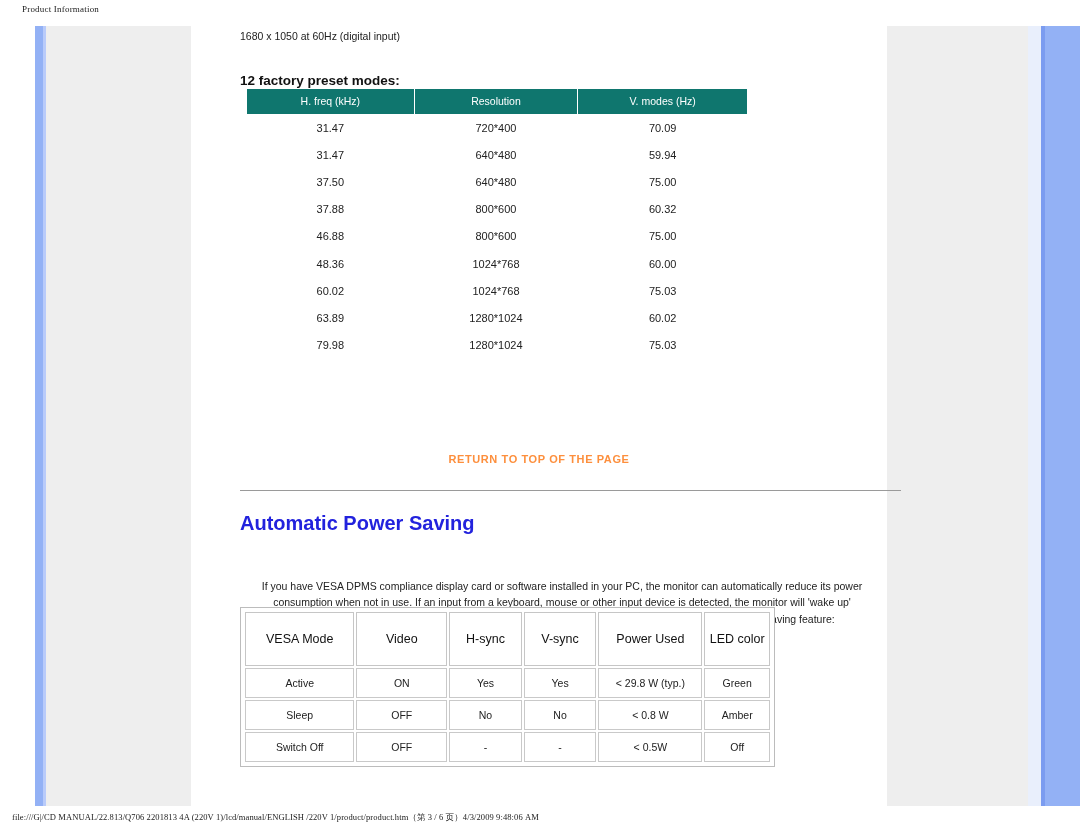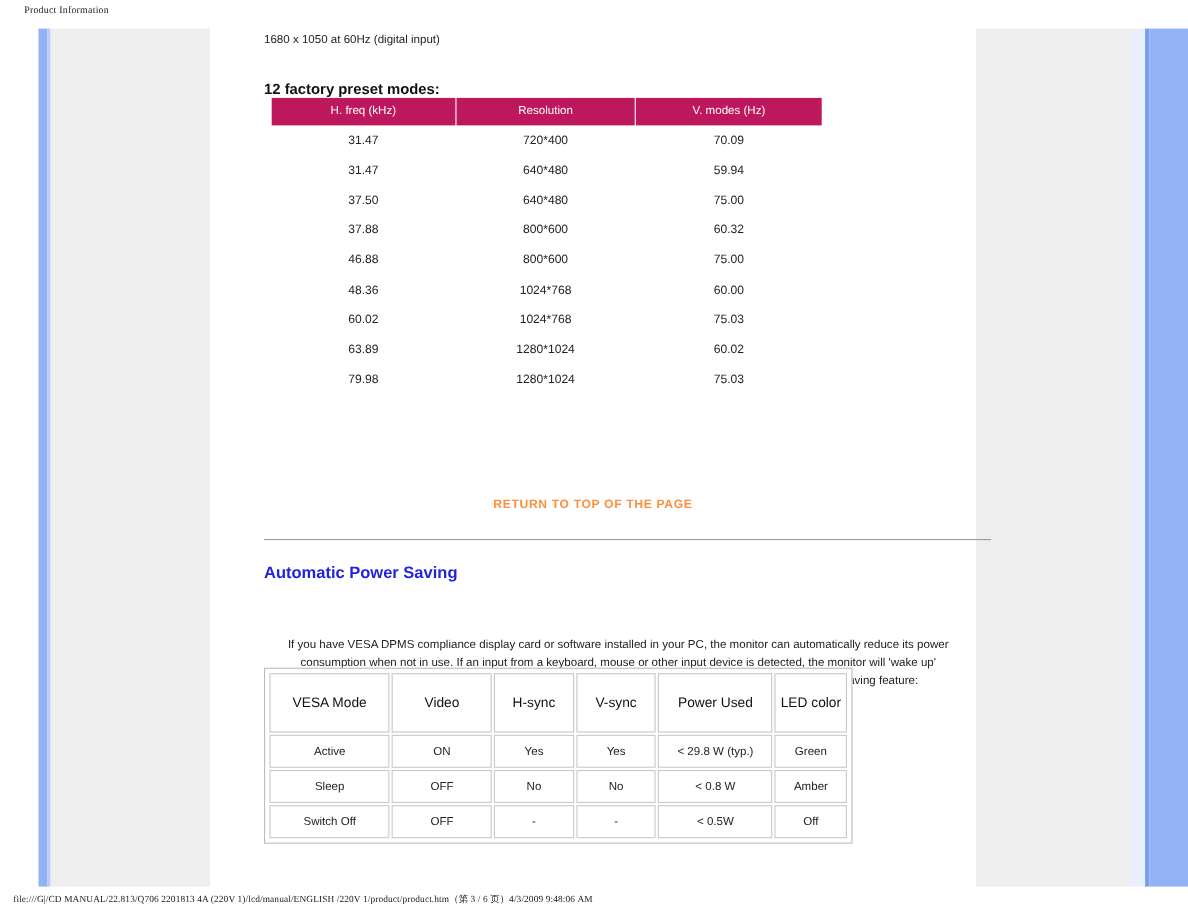--- a/index.html
+++ b/index.html
@@ -127,21 +127,21 @@
   
   .preset-table {
     position: absolute;
     left: 55px;
     top: 63px;
     width: 502px;
     border-collapse: separate;
     border-spacing: 1px 0;
   }
   .preset-table th {
-    background: #be185d;
+    background: #0f766e;
     color: #ffffff;
     font-size: 10.5px;
     font-weight: normal;
     padding: 6px 0 7px 0;
     text-align: center;
   }
   .preset-table td {
     font-size: 11px;
     color: #222222;
     text-align: center;
@@ -175,21 +175,21 @@
     width: 661px;
     height: 1px;
     background: #9a9a9a;
   }
 
   
   .aps-heading {
     position: absolute;
     left: 49px;
     top: 486px;
-    font-size: 15px;
+    font-size: 20px;
     font-weight: bold;
     color: #2222dd;
   }
   .aps-paragraph {
     position: absolute;
     left: 49px;
     top: 552px;
     width: 644px;
     font-size: 10.5px;
     color: #222222;

